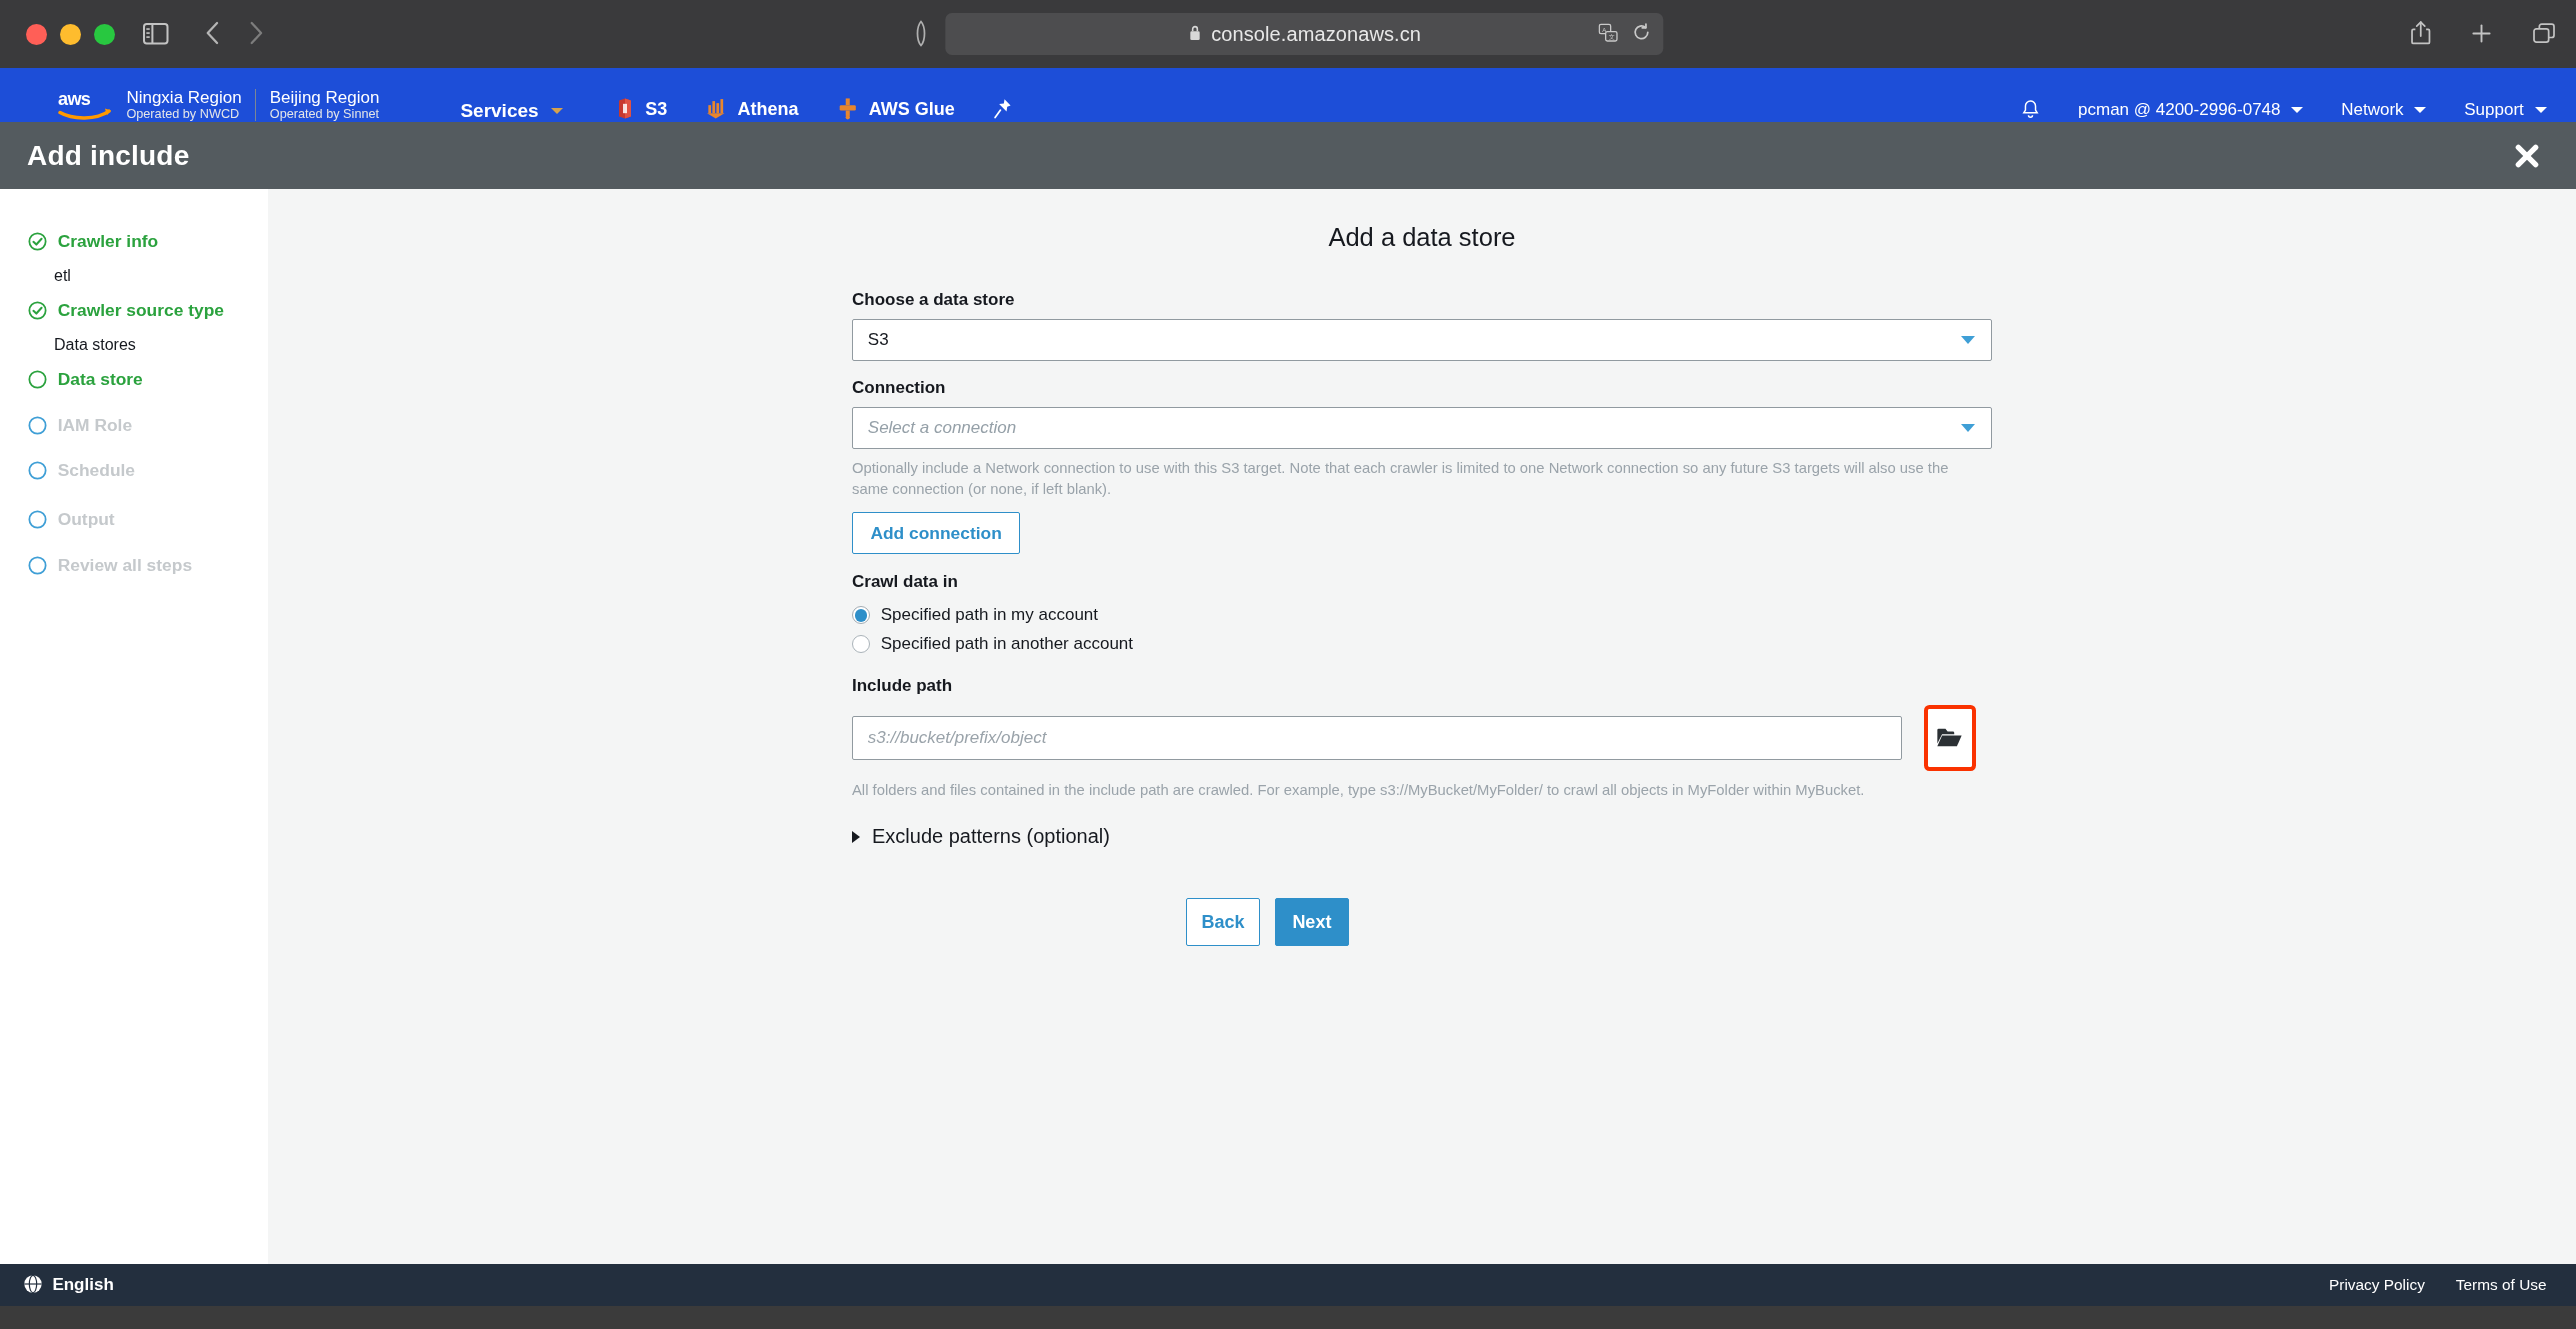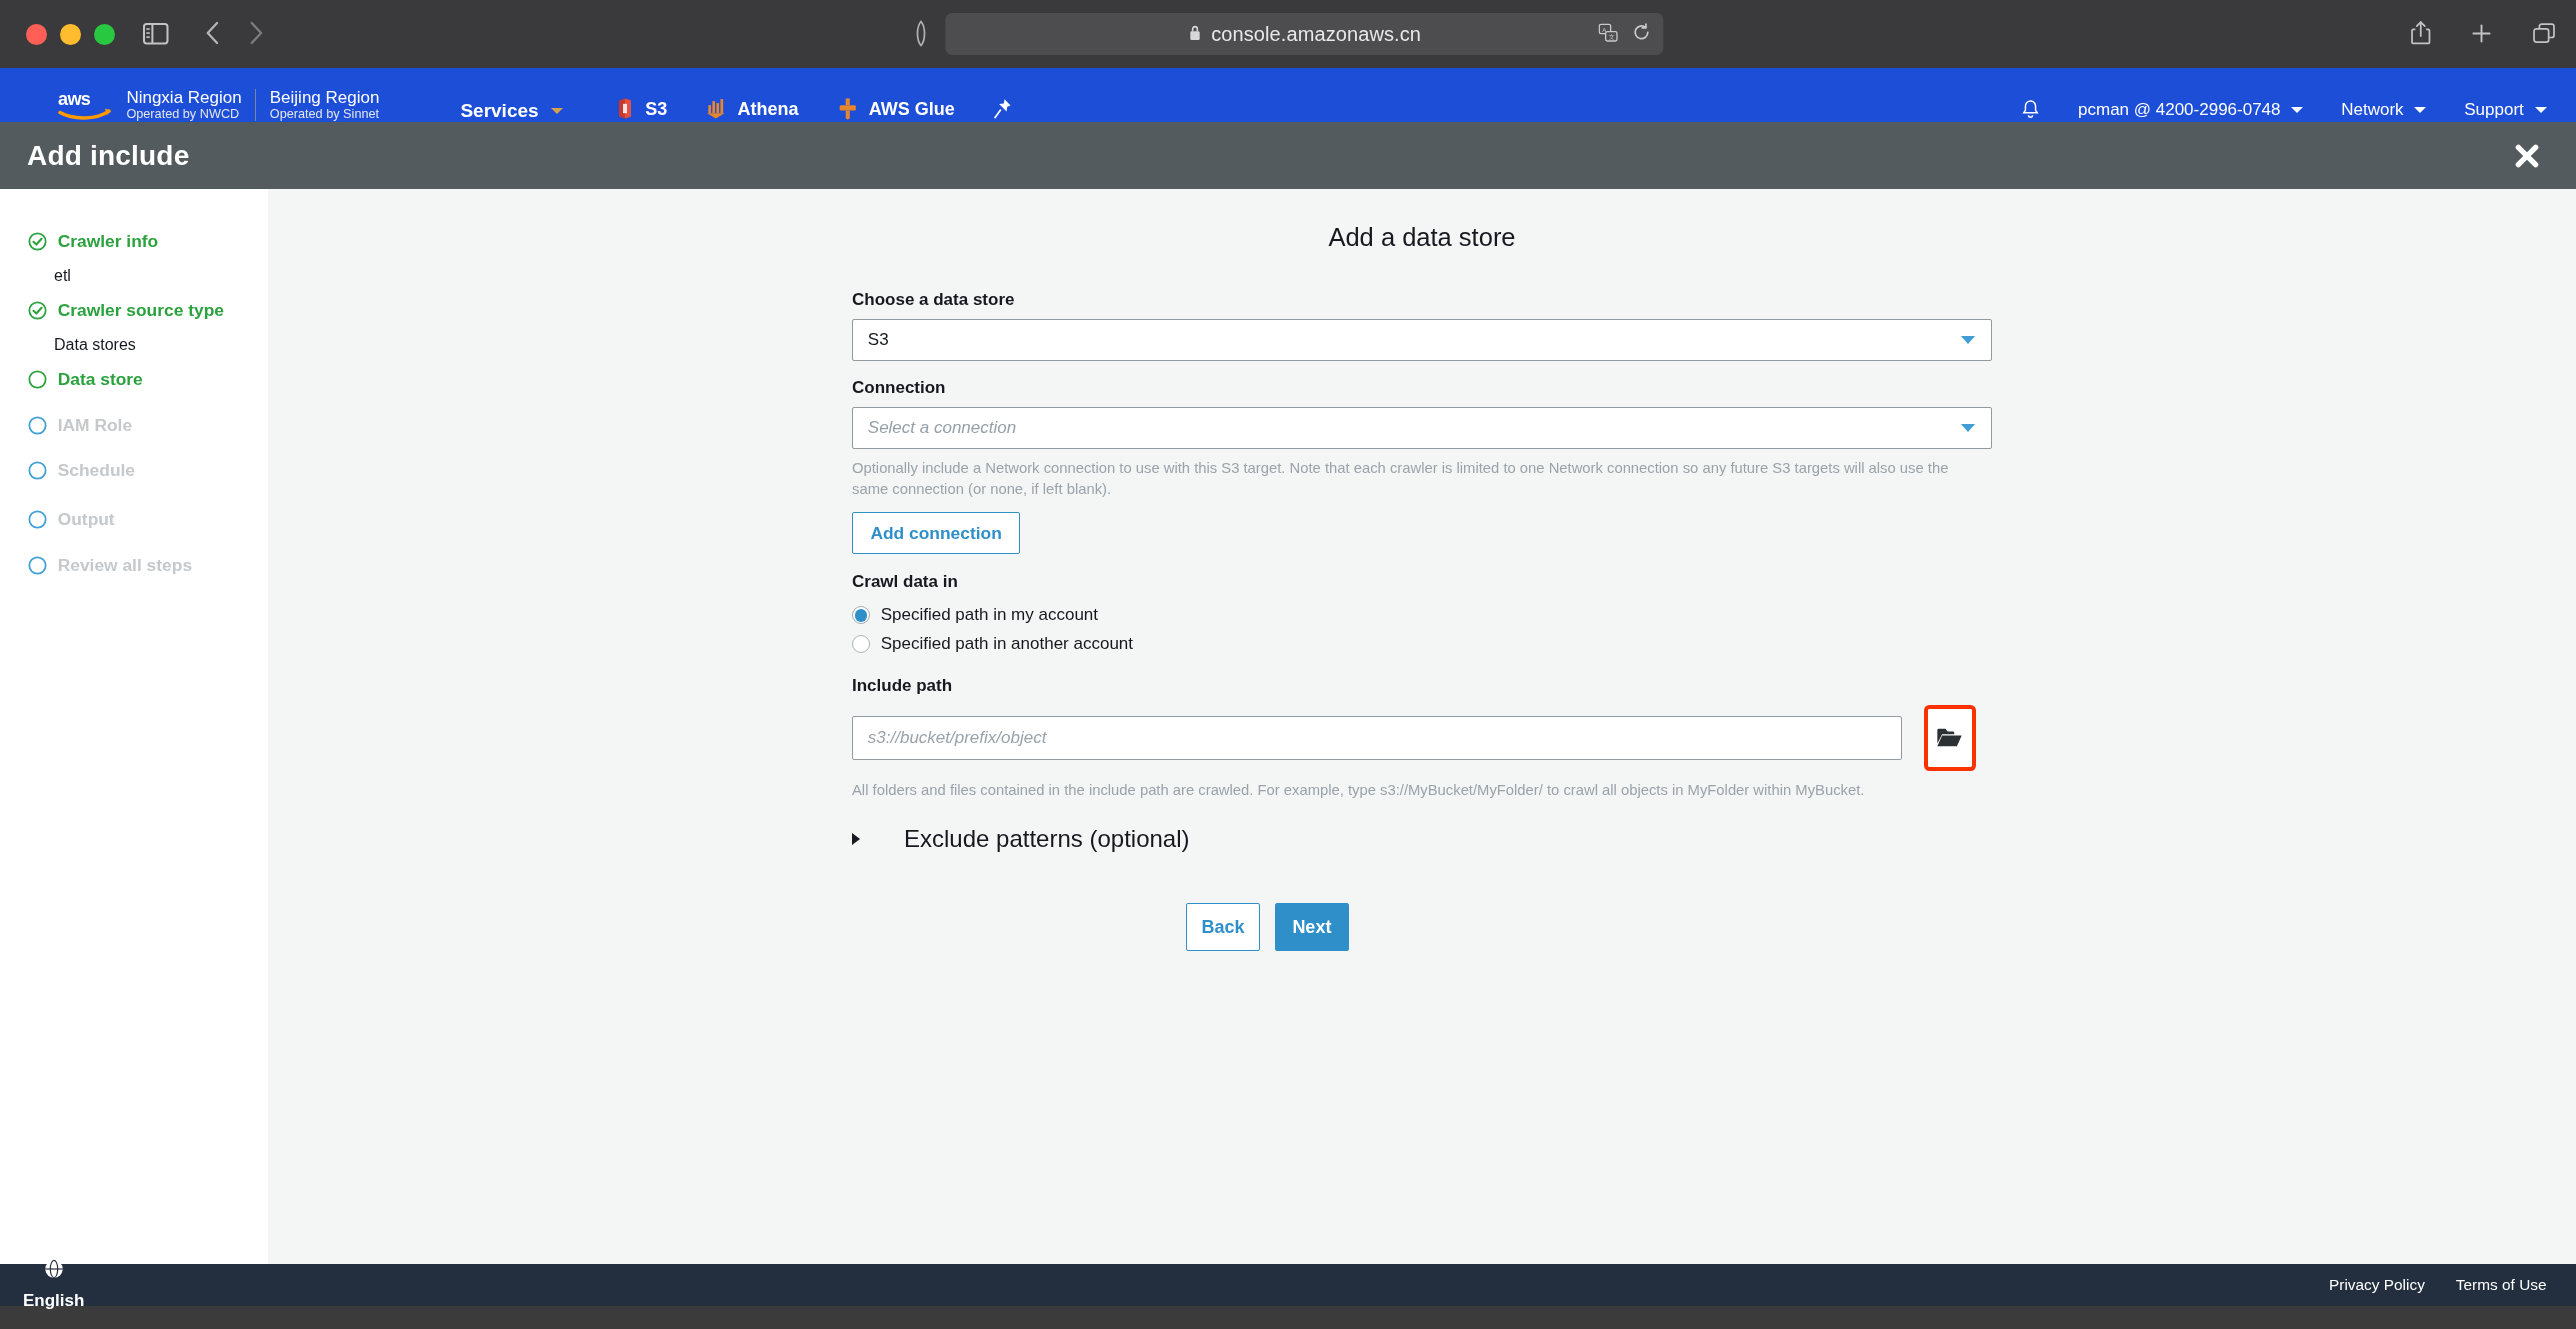--- a/index.html
+++ b/index.html
@@ -280,21 +280,21 @@
     display: flex; align-items: center; gap: 12px;
     margin-top: 24px;
     cursor: pointer;
   }
   .tri-right {
     width: 0; height: 0;
     border-top: 6.7px solid transparent;
     border-bottom: 6.7px solid transparent;
     border-left: 8.7px solid #16191f;
   }
-  .exclude-label { font-size: 24px; color: #16191f; margin-left: 32px; }
+  .exclude-label { font-size: 20px; color: #16191f; }
   .btn-row {
     display: flex; justify-content: center;
     gap: 14.8px;
     margin-top: 50px;
     padding-right: 309px;
   }
   .btn {
     height: 48px; min-width: 74px;
     padding: 0 6px;
     display: flex; align-items: center; justify-content: center;
@@ -314,21 +314,21 @@
   }
 
   
   .footer {
     height: 42px;
     background: #232f3e;
     display: flex; align-items: center;
     padding: 0 29.5px 0 23px;
     position: relative;
   }
-  .footer-left { display: flex; align-items: center; gap: 9.4px; cursor: pointer; flex-direction: column; }
+  .footer-left { display: flex; align-items: center; gap: 9.4px; cursor: pointer; }
   .footer-lang { color: #ffffff; font-size: 17px; font-weight: bold; }
   .footer-right {
     position: absolute; right: 29.5px;
     display: flex; align-items: center; gap: 31px;
   }
   .footer-link { color: #ffffff; font-size: 15.4px; cursor: pointer; }
 </style>
 </head>
 <body>
 

